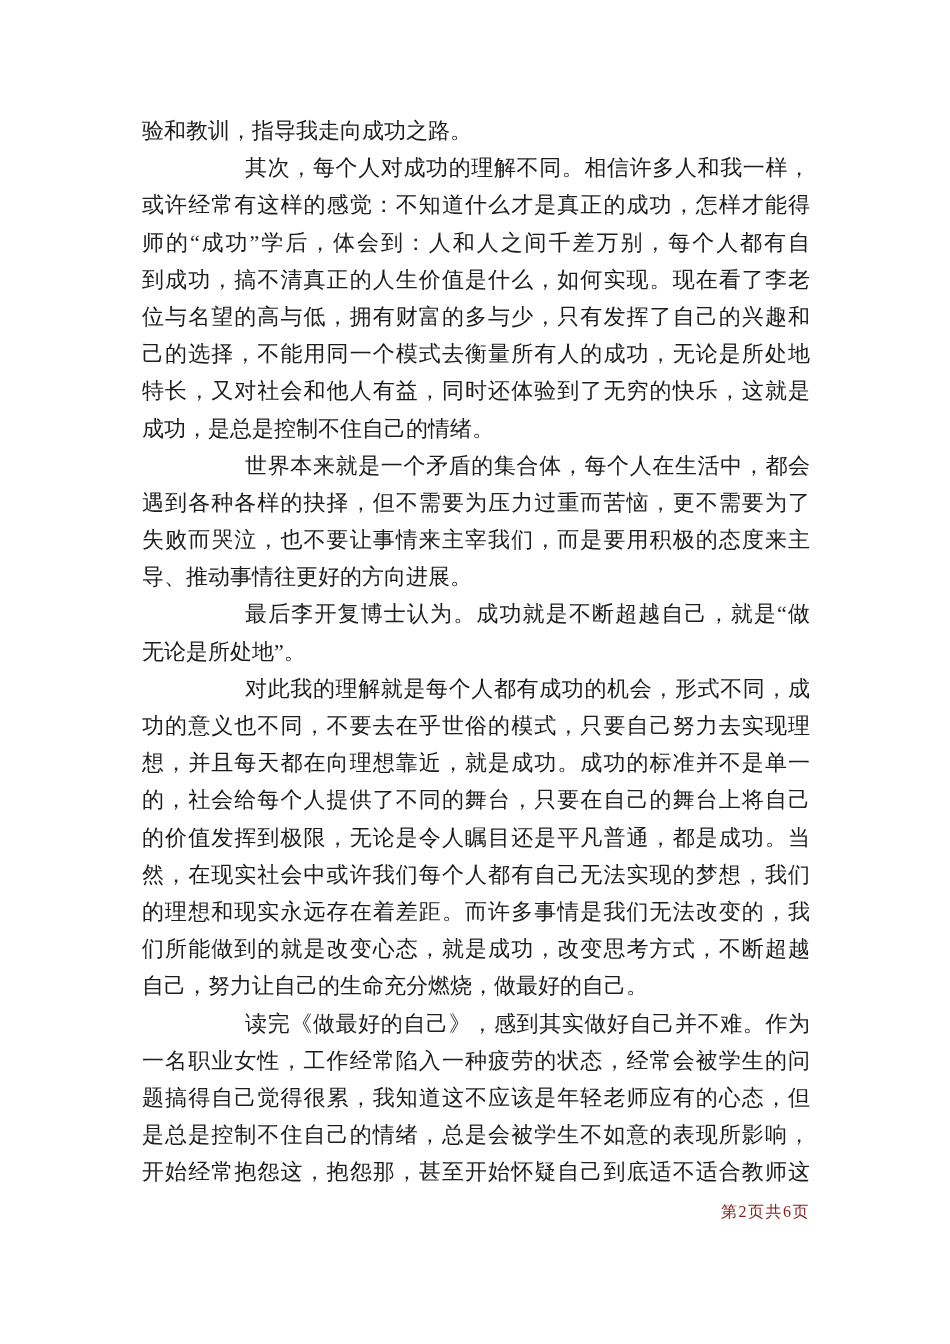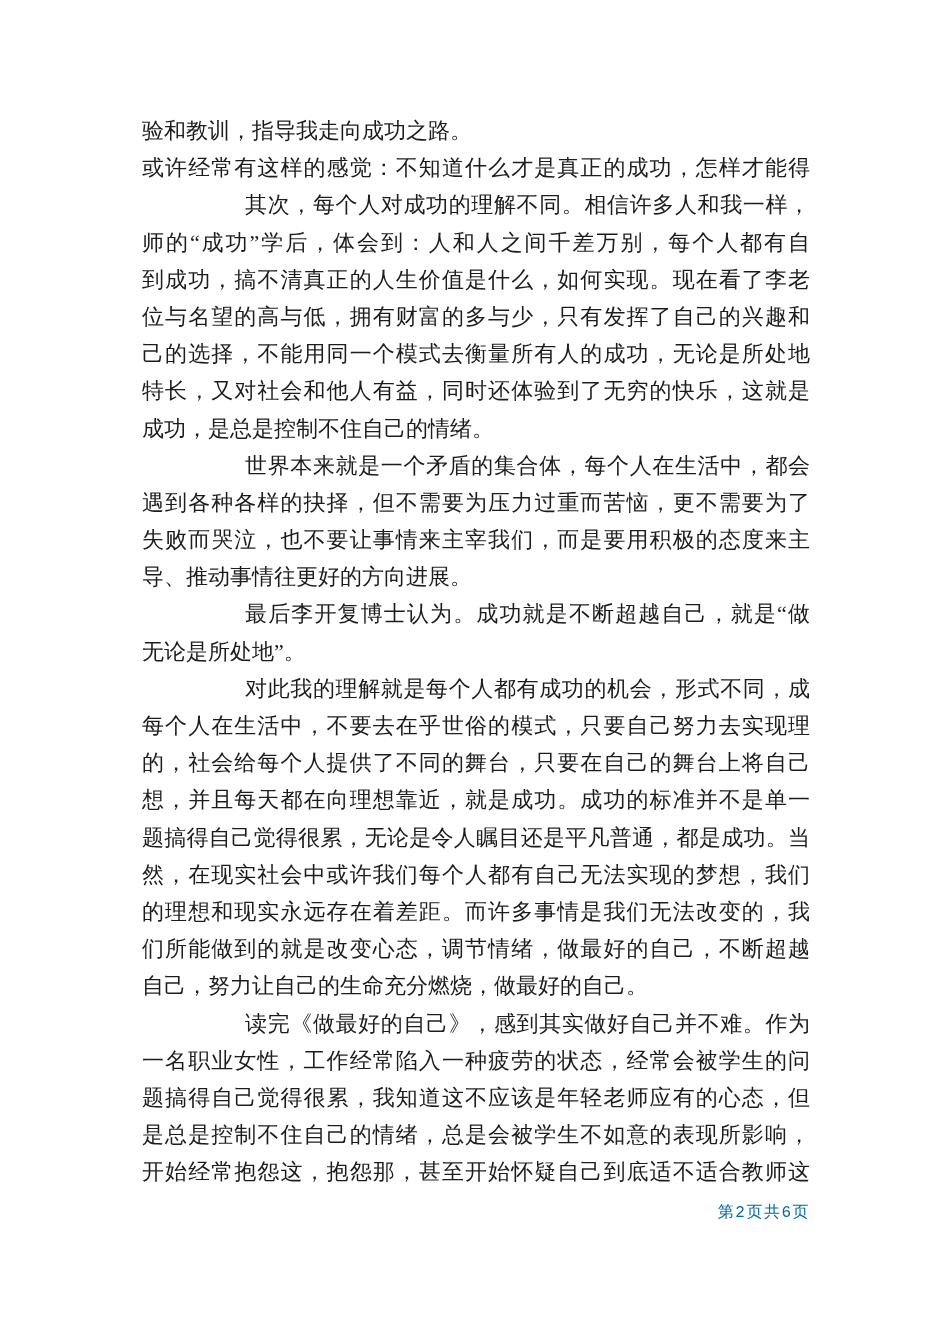--- a/index.html
+++ b/index.html
@@ -36,53 +36,53 @@
   }
   .line.indent {
     text-indent: 103px;
   }
   .footer {
     position: absolute;
     top: 1202px;
     right: 140px;
     font-size: 16px;
     letter-spacing: 1.5px;
-    color: #0369a1;
-    font-family: Liberation Mono, monospace;
+    color: #7f1d1d;
+    font-family: Liberation Serif, serif;
   }
 </style>
 </head>
 <body>
 
 <div class="page">
   <div class="doc-body">
 
   <div class="line">验和教训，指导我走向成功之路。</div>
+      <div class="line indent justify">其次，每个人对成功的理解不同。相信许多人和我一样，</div>
       <div class="line justify">或许经常有这样的感觉：不知道什么才是真正的成功，怎样才能得</div>
-      <div class="line indent justify">其次，每个人对成功的理解不同。相信许多人和我一样，</div>
       <div class="line justify">师的“成功”学后，体会到：人和人之间千差万别，每个人都有自</div>
       <div class="line justify">到成功，搞不清真正的人生价值是什么，如何实现。现在看了李老</div>
       <div class="line justify">位与名望的高与低，拥有财富的多与少，只有发挥了自己的兴趣和</div>
       <div class="line justify">己的选择，不能用同一个模式去衡量所有人的成功，无论是所处地</div>
       <div class="line justify">特长，又对社会和他人有益，同时还体验到了无穷的快乐，这就是</div>
       <div class="line">成功，是总是控制不住自己的情绪。</div>
       <div class="line indent justify">世界本来就是一个矛盾的集合体，每个人在生活中，都会</div>
       <div class="line justify">遇到各种各样的抉择，但不需要为压力过重而苦恼，更不需要为了</div>
       <div class="line justify">失败而哭泣，也不要让事情来主宰我们，而是要用积极的态度来主</div>
       <div class="line">导、推动事情往更好的方向进展。</div>
       <div class="line indent justify">最后李开复博士认为。成功就是不断超越自己，就是“做</div>
       <div class="line">无论是所处地”。</div>
       <div class="line indent justify">对此我的理解就是每个人都有成功的机会，形式不同，成</div>
-      <div class="line justify">每个人在生活中，不要去在乎世俗的模式，只要自己努力去实现理</div>
+      <div class="line justify">功的意义也不同，不要去在乎世俗的模式，只要自己努力去实现理</div>
+      <div class="line justify">想，并且每天都在向理想靠近，就是成功。成功的标准并不是单一</div>
       <div class="line justify">的，社会给每个人提供了不同的舞台，只要在自己的舞台上将自己</div>
-      <div class="line justify">想，并且每天都在向理想靠近，就是成功。成功的标准并不是单一</div>
-      <div class="line justify">题搞得自己觉得很累，无论是令人瞩目还是平凡普通，都是成功。当</div>
+      <div class="line justify">的价值发挥到极限，无论是令人瞩目还是平凡普通，都是成功。当</div>
       <div class="line justify">然，在现实社会中或许我们每个人都有自己无法实现的梦想，我们</div>
       <div class="line justify">的理想和现实永远存在着差距。而许多事情是我们无法改变的，我</div>
-      <div class="line justify">们所能做到的就是改变心态，调节情绪，做最好的自己，不断超越</div>
+      <div class="line justify">们所能做到的就是改变心态，就是成功，改变思考方式，不断超越</div>
       <div class="line">自己，努力让自己的生命充分燃烧，做最好的自己。</div>
       <div class="line indent justify">读完《做最好的自己》，感到其实做好自己并不难。作为</div>
       <div class="line justify">一名职业女性，工作经常陷入一种疲劳的状态，经常会被学生的问</div>
       <div class="line justify">题搞得自己觉得很累，我知道这不应该是年轻老师应有的心态，但</div>
       <div class="line justify">是总是控制不住自己的情绪，总是会被学生不如意的表现所影响，</div>
       <div class="line justify">开始经常抱怨这，抱怨那，甚至开始怀疑自己到底适不适合教师这</div>
     </div>
   <div class="footer">第2页共6页</div>
 </div>
 

